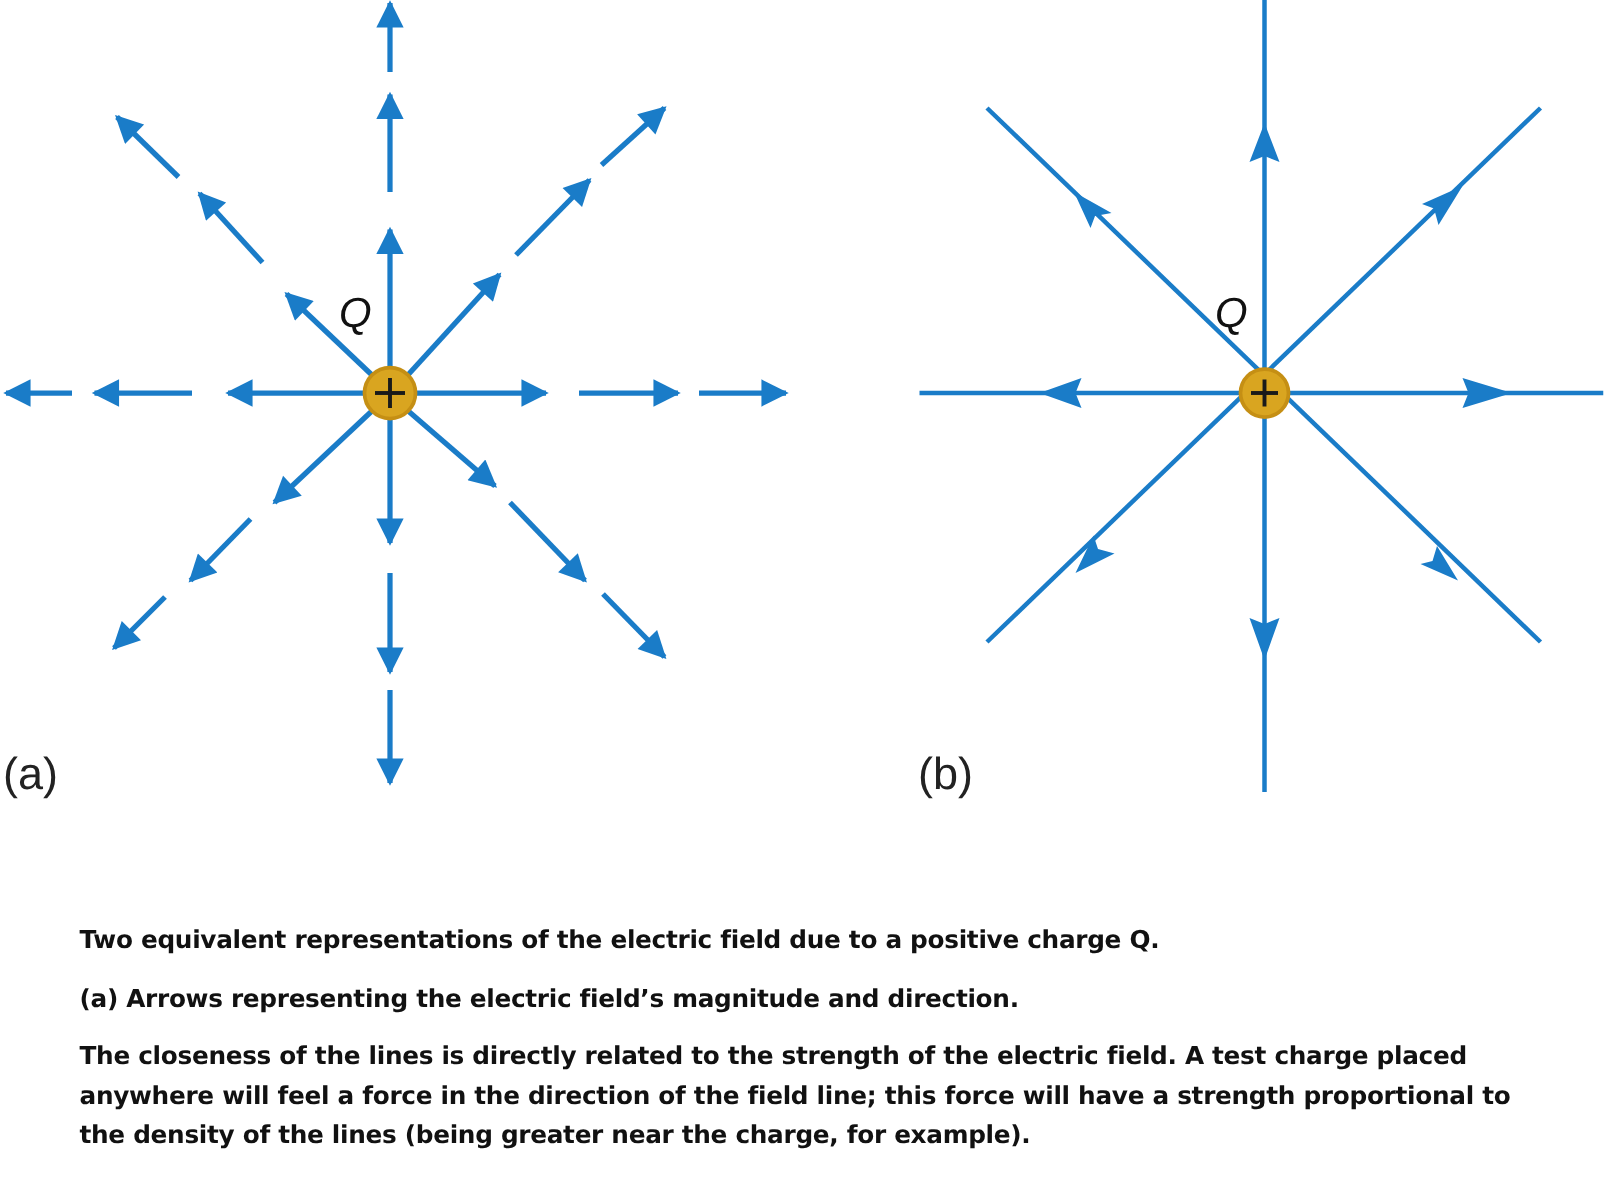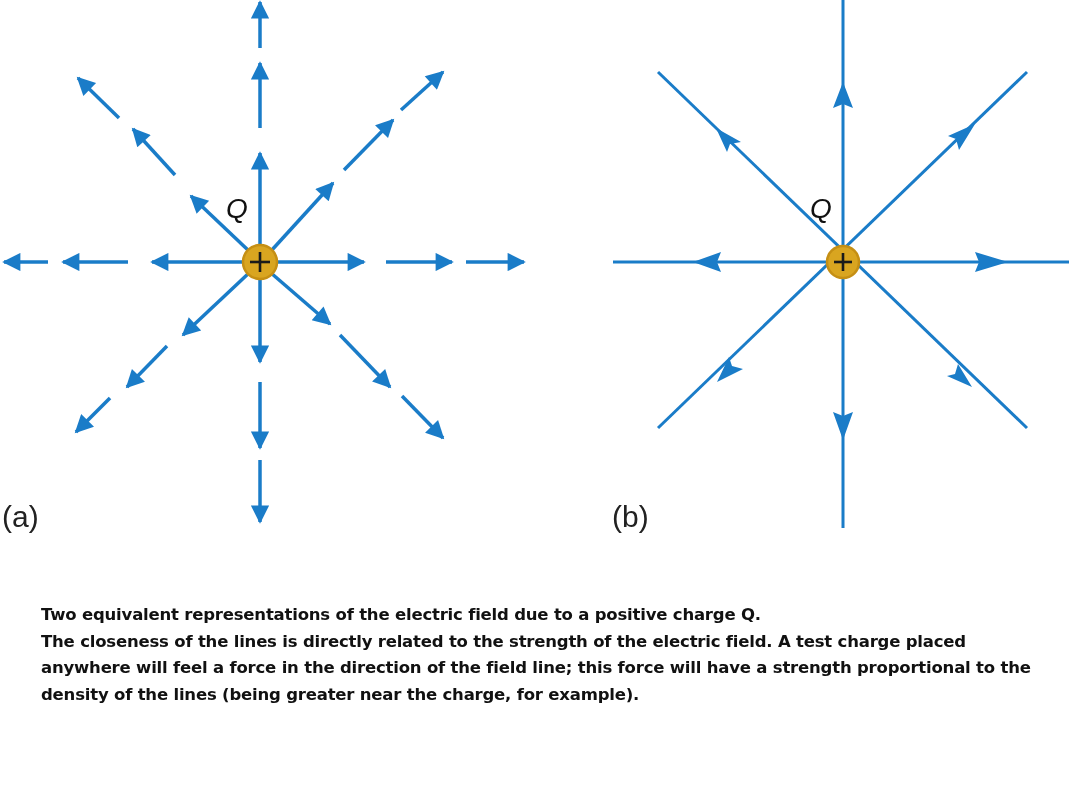--- a/index.html
+++ b/index.html
@@ -5,21 +5,21 @@
   html, body { margin: 0; padding: 0; background: #ffffff; }
   body { width: 1069px; height: 790px; position: relative; overflow: hidden; font-family: "Liberation Sans", sans-serif; }
   #figure { position: absolute; left: 0; top: 0; width: 1069px; height: 560px; }
   .panel-label { position: absolute; font-family: "Liberation Sans", sans-serif; font-size: 30px; color: #222; }
   #label-a { left: 2px; top: 500px; }
   #label-b { left: 612px; top: 500px; }
   .q-label { position: absolute; font-family: "Liberation Sans", sans-serif; font-style: italic; font-size: 28px; color: #111; }
   #q-a { left: 226px; top: 193px; }
   #q-b { left: 810px; top: 193px; }
   #caption { position: absolute; left: 41px; top: 602px; width: 1010px; font-family: "DejaVu Sans", sans-serif; font-weight: bold; font-size: 16.5px; line-height: 26.5px; color: #111; letter-spacing: -0.2px; }
-  #caption p { margin: 0; }
+  #caption p { margin: 12px; }
 </style>
 </head>
 <body>
 
 <div id="figure">
   <svg width="1069" height="560" viewBox="0 0 1069 560" xmlns="http://www.w3.org/2000/svg">
     <defs>
       <marker id="ah" viewBox="0 0 10 10" refX="9" refY="5" markerWidth="6.2" markerHeight="5.2" orient="auto" markerUnits="strokeWidth">
         <path d="M0,0 L10,5 L0,10 z" fill="#1a7cc8"></path>
       </marker>
@@ -97,14 +97,15 @@
   </svg>
 
   <span id="q-a" class="q-label">Q</span>
   <span id="q-b" class="q-label">Q</span>
   <span id="label-a" class="panel-label">(a)</span>
   <span id="label-b" class="panel-label">(b)</span>
 </div>
 
 <div id="caption">
   <p>Two equivalent representations of the electric field due to a positive charge Q.</p>
+  <p>(a) Arrows representing the electric field’s magnitude and direction.</p>
   <p>The closeness of the lines is directly related to the strength of the electric field. A test charge placed anywhere will feel a force in the direction of the field line; this force will have a strength proportional to the density of the lines (being greater near the charge, for example).</p>
 </div>
 
 </body></html>

